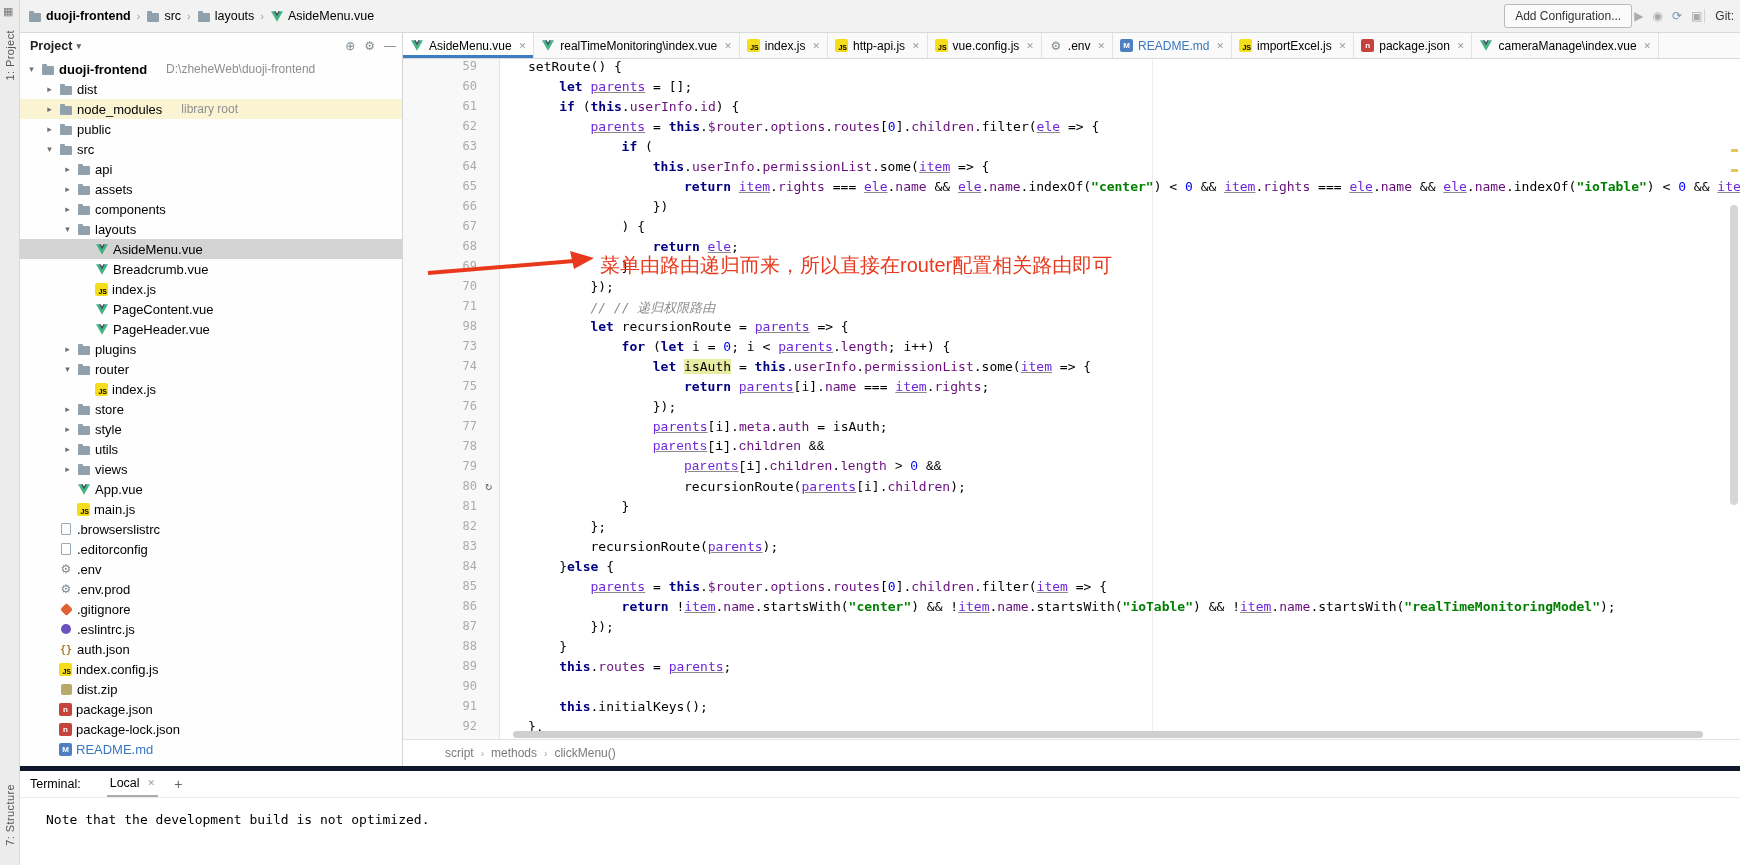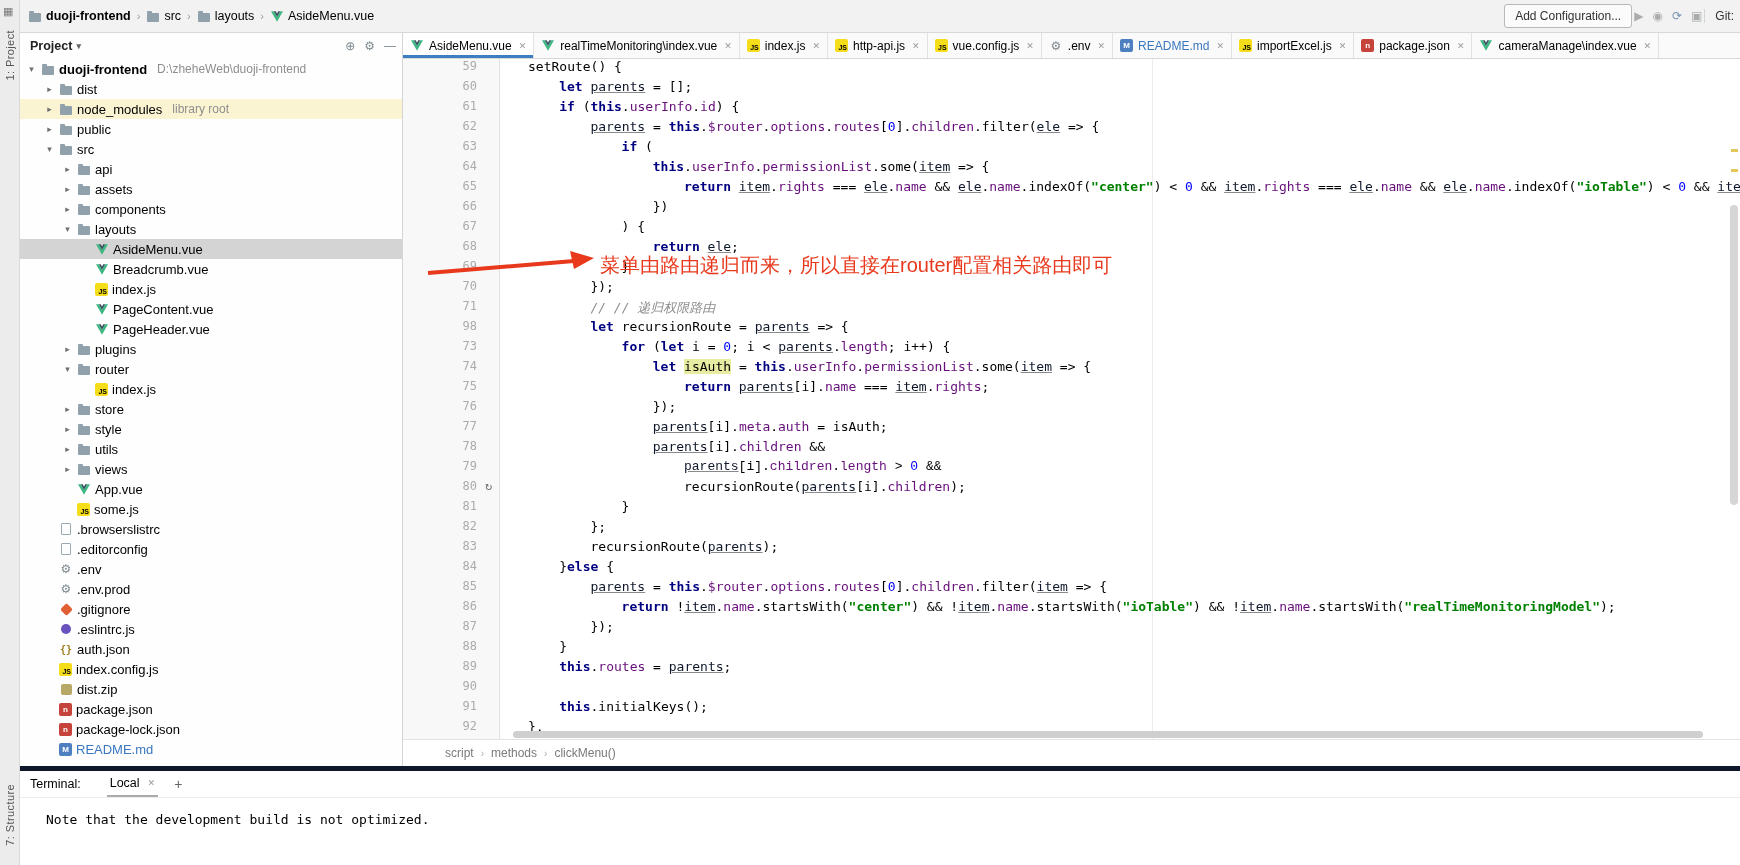--- a/index.html
+++ b/index.html
@@ -31,21 +31,21 @@
   #project-header{height:26px;display:flex;align-items:center;padding:0 6px 0 10px;font-size:12.5px;color:#222;}
   #project-title-wrap{display:flex;align-items:center;gap:4px;cursor:pointer;font-weight:bold;}
   .proj-chev{font-size:9px;color:#666;}
   #project-header-icons{margin-left:auto;display:flex;gap:9px;}
   .phi{font-size:12px;color:#7F8B91;cursor:pointer;}
   #project-tree{font-size:13px;}
   .trow{height:20px;display:flex;align-items:center;gap:4px;white-space:nowrap;cursor:pointer;}
   .trow.sel{background:#D4D4D4;}
   .chev{display:inline-block;width:11px;font-size:9px;color:#6E6E6E;text-align:center;flex:none;}
   .tlabel{color:#000;}
-  .textra{color:#8E8E8E;margin-left:6px;font-size:12px;}
+  .textra{color:#8E8E8E;margin-left:15px;font-size:12px;}
 
   
   .fi{display:inline-flex;width:14px;height:14px;align-items:center;justify-content:center;flex:none;font-style:normal;}
   .fi-js{width:13px;height:13px;background:#F5DE19;border-radius:2px;color:#000;font:bold 7px "Liberation Sans",sans-serif;align-items:flex-end;justify-content:flex-end;padding:1px;box-sizing:border-box;}
   .fi-json{color:#9E7C1C;font:bold 10px "DejaVu Sans Mono",monospace;}
   .fi-npm{width:13px;height:13px;background:#C6433B;border-radius:2px;color:#fff;font:bold 8px "Liberation Sans",sans-serif;}
   .fi-md{width:13px;height:13px;background:#4E7FC0;border-radius:2px;color:#fff;font:bold 8px "Liberation Sans",sans-serif;}
   .fi-gear{color:#7F8B91;font-size:12px;}
   .sh-folder{display:block;width:12px;height:9px;background:#90A1AC;border-radius:1px;position:relative;margin-top:2px;}
   .sh-folder::before{content:"";position:absolute;top:-2px;left:0;width:5px;height:2px;background:#90A1AC;border-radius:1px 1px 0 0;}
@@ -64,21 +64,21 @@
   #gutter-bg{position:absolute;left:0;top:0;width:97px;height:680px;background:#F8F8F8;border-right:1px solid #E2E2E2;box-sizing:border-box;}
   #margin-guide{position:absolute;left:749px;top:0;width:1px;height:680px;background:#EDEDED;}
   #code-lines{position:relative;z-index:1;}
   .cl{display:flex;height:20px;line-height:20px;font:13px "DejaVu Sans Mono",monospace;white-space:pre;}
   .ln{display:inline-block;width:74px;text-align:right;color:#ABABAB;font-size:12px;flex:none;}
   .gb{display:inline-block;width:23px;text-align:center;color:#6E6E6E;font-size:12px;flex:none;}
   .codetxt{display:inline-block;padding-left:28px;}
   .tk-k{color:#000080;font-weight:bold;}
   .tk-p{color:#000;}
   .tk-f{color:#660E7A;}
-  .tk-v{color:#0f172a;text-decoration:underline;text-decoration-color:#8A8A8A;}
+  .tk-v{color:#6d28d9;text-decoration:underline;text-decoration-color:#8A8A8A;}
   .tk-s{color:#008000;font-weight:bold;}
   .tk-n{color:#0000FF;}
   .tk-c{color:#8C8C8C;font-style:italic;}
   .tk-hl{color:#000;background:#E8EBA2;}
   #h-scrollbar{position:absolute;left:110px;top:672px;width:1190px;height:7px;background:#CFCFCF;border-radius:4px;z-index:3;}
   #v-scrollbar{position:absolute;right:0;top:26px;width:12px;height:680px;z-index:3;}
   #v-thumb{position:absolute;left:2px;top:120px;width:8px;height:300px;background:#D6D6D6;border-radius:4px;}
   .stripe-mark{position:absolute;left:3px;width:7px;height:3px;background:#E3C75A;}
   #editor-bc-bar{position:absolute;left:0;top:706px;width:1337px;height:27px;border-top:1px solid #E3E3E3;box-sizing:border-box;display:flex;align-items:center;padding-left:42px;font-size:12px;color:#7A7A7A;gap:7px;background:#fff;}
   .ebitem{cursor:pointer;}
@@ -334,21 +334,21 @@
             <svg width="12" height="11" viewBox="0 0 14 12">
               <path fill="#41B883" d="M0 0h3.4L7 6l3.6-6H14L7 12z"></path>
               <path fill="#34495E" d="M3.4 0h2.1L7 2.7 8.5 0h2.1L7 6.2z"></path>
             </svg>
           </span>
           <span class="tlabel">App.vue</span>
         </div>
         <div class="trow" style="padding-left: 42px;">
           <span class="chev"></span>
           <span class="fi fi-js">JS</span>
-          <span class="tlabel">some.js</span>
+          <span class="tlabel">main.js</span>
         </div>
         <div class="trow" style="padding-left: 24px;">
           <span class="chev"></span>
           <span class="fi fi-text">
             <i class="sh-text"></i>
           </span>
           <span class="tlabel">.browserslistrc</span>
         </div>
         <div class="trow" style="padding-left: 24px;">
           <span class="chev"></span>
@@ -500,21 +500,21 @@
           <div class="cl"><span class="ln">68</span><span class="gb"></span><span class="codetxt" style="padding-left: 152.8px;"><span class="tk-k">return </span><span class="tk-v">ele</span><span class="tk-p">;</span></span></div>
           <div class="cl"><span class="ln">69</span><span class="gb"></span><span class="codetxt" style="padding-left: 121.6px;"><span class="tk-p">}</span></span></div>
           <div class="cl"><span class="ln">70</span><span class="gb"></span><span class="codetxt" style="padding-left: 90.4px;"><span class="tk-p">});</span></span></div>
           <div class="cl"><span class="ln">71</span><span class="gb"></span><span class="codetxt" style="padding-left: 90.4px;"><span class="tk-c">// // 递归权限路由</span></span></div>
           <div class="cl"><span class="ln">98</span><span class="gb"></span><span class="codetxt" style="padding-left: 90.4px;"><span class="tk-k">let </span><span class="tk-p">recursionRoute</span><span class="tk-p"> = </span><span class="tk-v">parents</span><span class="tk-p"> =&gt; {</span></span></div>
           <div class="cl"><span class="ln">73</span><span class="gb"></span><span class="codetxt" style="padding-left: 121.6px;"><span class="tk-k">for</span><span class="tk-p"> (</span><span class="tk-k">let</span><span class="tk-p"> i = </span><span class="tk-n">0</span><span class="tk-p">; i &lt; </span><span class="tk-v">parents</span><span class="tk-p">.</span><span class="tk-f">length</span><span class="tk-p">; i++) {</span></span></div>
           <div class="cl"><span class="ln">74</span><span class="gb"></span><span class="codetxt" style="padding-left: 152.8px;"><span class="tk-k">let </span><span class="tk-hl">isAuth</span><span class="tk-p"> = </span><span class="tk-k">this</span><span class="tk-p">.</span><span class="tk-f">userInfo</span><span class="tk-p">.</span><span class="tk-f">permissionList</span><span class="tk-p">.</span><span class="tk-p">some(</span><span class="tk-v">item</span><span class="tk-p"> =&gt; {</span></span></div>
           <div class="cl"><span class="ln">75</span><span class="gb"></span><span class="codetxt" style="padding-left: 184px;"><span class="tk-k">return </span><span class="tk-v">parents</span><span class="tk-p">[i].</span><span class="tk-f">name</span><span class="tk-p"> === </span><span class="tk-v">item</span><span class="tk-p">.</span><span class="tk-f">rights</span><span class="tk-p">;</span></span></div>
           <div class="cl"><span class="ln">76</span><span class="gb"></span><span class="codetxt" style="padding-left: 152.8px;"><span class="tk-p">});</span></span></div>
           <div class="cl"><span class="ln">77</span><span class="gb"></span><span class="codetxt" style="padding-left: 152.8px;"><span class="tk-v">parents</span><span class="tk-p">[i].</span><span class="tk-f">meta</span><span class="tk-p">.</span><span class="tk-f">auth</span><span class="tk-p"> = </span><span class="tk-p">isAuth</span><span class="tk-p">;</span></span></div>
-          <div class="cl"><span class="ln">78</span><span class="gb"></span><span class="codetxt" style="padding-left: 152.8px;"><span class="tk-v">parents</span><span class="tk-p">[i].</span><span class="tk-f">children</span><span class="tk-p"> &amp;&amp;</span></span></div>
+          <div class="cl"><span class="ln">78</span><span class="gb"></span><span class="codetxt" style="padding-left: 152.8px; font-family: Liberation Mono, monospace;"><span class="tk-v">parents</span><span class="tk-p">[i].</span><span class="tk-f">children</span><span class="tk-p"> &amp;&amp;</span></span></div>
           <div class="cl"><span class="ln">79</span><span class="gb"></span><span class="codetxt" style="padding-left: 184px; font-family: Liberation Mono, monospace;"><span class="tk-v">parents</span><span class="tk-p">[i].</span><span class="tk-f">children</span><span class="tk-p">.</span><span class="tk-f">length</span><span class="tk-p"> &gt; </span><span class="tk-n">0</span><span class="tk-p"> &amp;&amp;</span></span></div>
           <div class="cl"><span class="ln">80</span><span class="gb">↻</span><span class="codetxt" style="padding-left: 184px;"><span class="tk-p">recursionRoute(</span><span class="tk-v">parents</span><span class="tk-p">[i].</span><span class="tk-f">children</span><span class="tk-p">);</span></span></div>
           <div class="cl"><span class="ln">81</span><span class="gb"></span><span class="codetxt" style="padding-left: 121.6px;"><span class="tk-p">}</span></span></div>
           <div class="cl"><span class="ln">82</span><span class="gb"></span><span class="codetxt" style="padding-left: 90.4px;"><span class="tk-p">};</span></span></div>
           <div class="cl"><span class="ln">83</span><span class="gb"></span><span class="codetxt" style="padding-left: 90.4px;"><span class="tk-p">recursionRoute(</span><span class="tk-v">parents</span><span class="tk-p">);</span></span></div>
           <div class="cl"><span class="ln">84</span><span class="gb"></span><span class="codetxt" style="padding-left: 59.2px;"><span class="tk-p">}</span><span class="tk-k">else</span><span class="tk-p"> {</span></span></div>
           <div class="cl"><span class="ln">85</span><span class="gb"></span><span class="codetxt" style="padding-left: 90.4px;"><span class="tk-v">parents</span><span class="tk-p"> = </span><span class="tk-k">this</span><span class="tk-p">.</span><span class="tk-f">$router</span><span class="tk-p">.</span><span class="tk-f">options</span><span class="tk-p">.</span><span class="tk-f">routes</span><span class="tk-p">[</span><span class="tk-n">0</span><span class="tk-p">].</span><span class="tk-f">children</span><span class="tk-p">.</span><span class="tk-p">filter(</span><span class="tk-v">item</span><span class="tk-p"> =&gt; {</span></span></div>
           <div class="cl"><span class="ln">86</span><span class="gb"></span><span class="codetxt" style="padding-left: 121.6px;"><span class="tk-k">return </span><span class="tk-p">!</span><span class="tk-v">item</span><span class="tk-p">.</span><span class="tk-f">name</span><span class="tk-p">.</span><span class="tk-p">startsWith(</span><span class="tk-s">"center"</span><span class="tk-p">) &amp;&amp; !</span><span class="tk-v">item</span><span class="tk-p">.</span><span class="tk-f">name</span><span class="tk-p">.</span><span class="tk-p">startsWith(</span><span class="tk-s">"ioTable"</span><span class="tk-p">) &amp;&amp; !</span><span class="tk-v">item</span><span class="tk-p">.</span><span class="tk-f">name</span><span class="tk-p">.</span><span class="tk-p">startsWith(</span><span class="tk-s">"realTimeMonitoringModel"</span><span class="tk-p">);</span></span></div>
           <div class="cl"><span class="ln">87</span><span class="gb"></span><span class="codetxt" style="padding-left: 90.4px;"><span class="tk-p">});</span></span></div>
           <div class="cl"><span class="ln">88</span><span class="gb"></span><span class="codetxt" style="padding-left: 59.2px;"><span class="tk-p">}</span></span></div>

